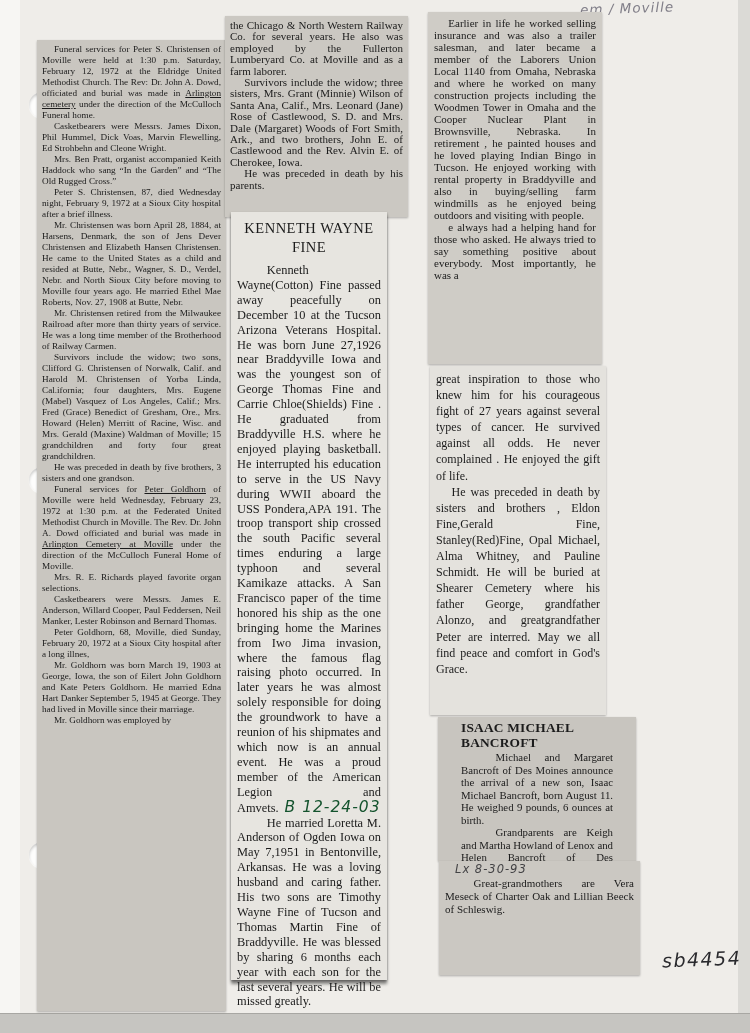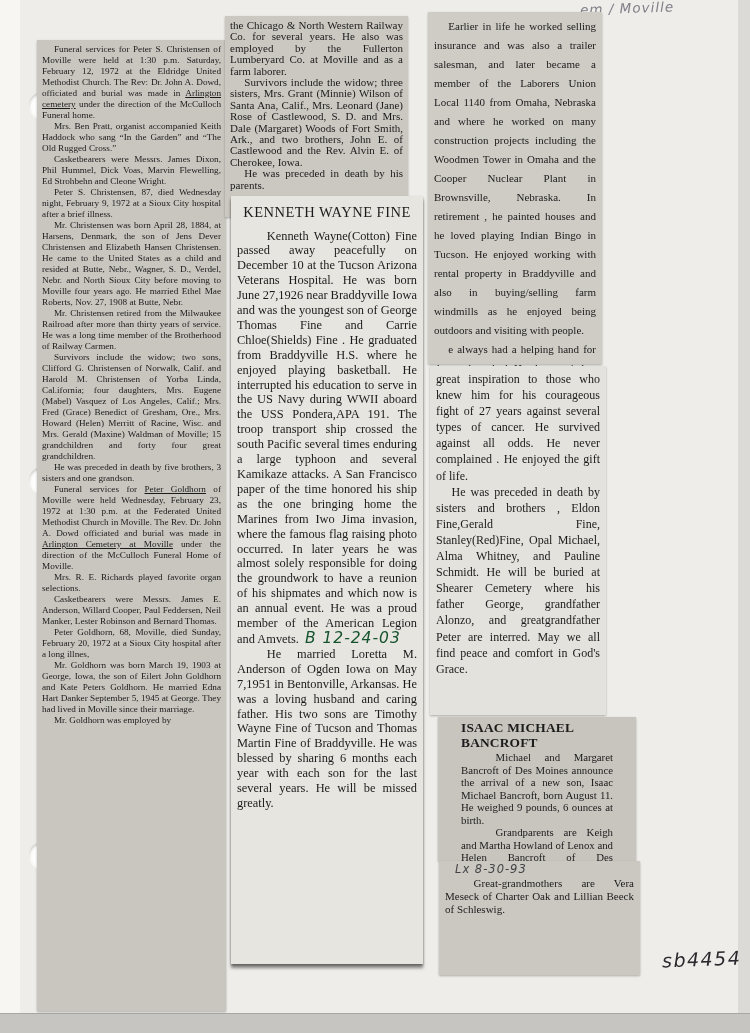--- a/index.html
+++ b/index.html
@@ -24,28 +24,28 @@
     color:#1b1b1b;text-align:justify;
     box-shadow:0 1px 2px rgba(0,0,0,.28);
   }
   .clip .para{margin:0;text-indent:1.3em;}
   .no-indent-first .para:first-child{text-indent:0;}
 
   #clip-left{left:37px;top:5px;width:189px;height:971px;background:#c9c6c0;
     padding:4px 5px;font-size:9.2px;line-height:11px;margin-top:35px;}
   #clip-midtop{left:225px;top:16px;width:183px;height:201px;background:#cbc8c2;
     padding:4px 5px;font-size:11px;line-height:11.4px;}
-  #clip-fine{left:231px;top:196px;width:192px;height:768px;background:#e7e5e0;
+  #clip-fine{left:231px;top:212px;width:156px;height:768px;background:#e7e5e0;
     padding:6px 6px;font-size:12.4px;line-height:14.9px;
     box-shadow:0 4px 3px rgba(0,0,0,.45),0 1px 2px rgba(0,0,0,.3);}
   #clip-fine .para{text-indent:2.4em;}
   .fine-title{text-align:center;font-size:14.5px;line-height:18.5px;font-weight:normal;
     letter-spacing:.5px;margin:1px 0 7px;text-indent:0;}
   #clip-earlier{left:428px;top:12px;width:174px;height:352px;background:#cfccc6;
-    padding:5px 6px;font-size:11px;line-height:19px;}
+    padding:5px 6px;font-size:11px;line-height:12px;}
   #clip-inspire{left:430px;top:366px;width:176px;height:349px;background:#e4e2dd;
     padding:5px 6px;font-size:12px;line-height:16.1px;}
   #clip-bancroft{left:438px;top:717px;width:198px;height:144px;background:#c8c5bf;
     padding:3px 23px;font-size:10.8px;line-height:12.5px;}
   #clip-bancroft .para{text-indent:3.2em;}
   .bancroft-title{font-weight:bold;font-size:13.4px;line-height:15px;letter-spacing:.2px;
     margin:0 0 1px;text-align:left;text-indent:0;}
   #clip-peterson{left:439px;top:861px;width:201px;height:114px;background:#cbc8c2;
     padding:2px 6px;font-size:11px;line-height:12.9px;}
   #clip-peterson .para{text-indent:2.6em;}
@@ -74,22 +74,22 @@
 
   <div class="hole" style="top:92px"></div>
   <div class="hole" style="top:467px"></div>
   <div class="hole" style="top:842px"></div>
 
   <div class="handwriting top-hand">em / Moville</div>
 
   <article class="clip" id="clip-left">
     <div>
         <p class="para">Funeral services for Peter S. Christensen of Moville were held at 1:30 p.m. Saturday, February 12, 1972 at the Eldridge United Methodist Church. The Rev: Dr. John A. Dowd, officiated and burial was made in <u>Arlington cemetery</u> under the direction of the McCulloch Funeral home.</p>
+        <p class="para">Casketbearers were Messrs. James Dixon, Phil Hummel, Dick Voas, Marvin Flewelling, Ed Strohbehn and Cleone Wright.</p>
         <p class="para">Mrs. Ben Pratt, organist accompanied Keith Haddock who sang “In the Garden” and “The Old Rugged Cross.”</p>
-        <p class="para">Casketbearers were Messrs. James Dixon, Phil Hummel, Dick Voas, Marvin Flewelling, Ed Strohbehn and Cleone Wright.</p>
         <p class="para">Peter S. Christensen, 87, died Wednesday night, February 9, 1972 at a Sioux City hospital after a brief illness.</p>
         <p class="para">Mr. Christensen was born April 28, 1884, at Harsens, Denmark, the son of Jens Dever Christensen and Elizabeth Hansen Christensen. He came to the United States as a child and resided at Butte, Nebr., Wagner, S. D., Verdel, Nebr. and North Sioux City before moving to Moville four years ago. He married Ethel Mae Roberts, Nov. 27, 1908 at Butte, Nebr.</p>
         <p class="para">Mr. Christensen retired from the Milwaukee Railroad after more than thirty years of service. He was a long time member of the Brotherhood of Railway Carmen.</p>
         <p class="para">Survivors include the widow; two sons, Clifford G. Christensen of Norwalk, Calif. and Harold M. Christensen of Yorba Linda, Cal.ifornia; four daughters, Mrs. Eugene (Mabel) Vasquez of Los Angeles, Calif.; Mrs. Fred (Grace) Benedict of Gresham, Ore., Mrs. Howard (Helen) Merritt of Racine, Wisc. and Mrs. Gerald (Maxine) Waldman of Moville; 15 grandchildren and forty four great grandchildren.</p>
         <p class="para">He was preceded in death by five brothers, 3 sisters and one grandson.</p>
         <p class="para">Funeral services for <u>Peter Goldhorn</u> of Moville were held Wednesday, February 23, 1972 at 1:30 p.m. at the Federated United Methodist Church in Moville. The Rev. Dr. John A. Dowd officiated and burial was made in <u>Arlington Cemetery at Moville</u> under the direction of the McCulloch Funeral Home of Moville.</p>
         <p class="para">Mrs. R. E. Richards played favorite organ selections.</p>
         <p class="para">Casketbearers were Messrs. James E. Anderson, Willard Cooper, Paul Feddersen, Neil Manker, Lester Robinson and Bernard Thomas.</p>
         <p class="para">Peter Goldhorn, 68, Moville, died Sunday, February 20, 1972 at a Sioux City hospital after a long illnes,</p>
         <p class="para">Mr. Goldhorn was born March 19, 1903 at George, Iowa, the son of Eilert John Goldhorn and Kate Peters Goldhorn. He married Edna Hart Danker September 5, 1945 at George. They had lived in Moville since their marriage.</p>

